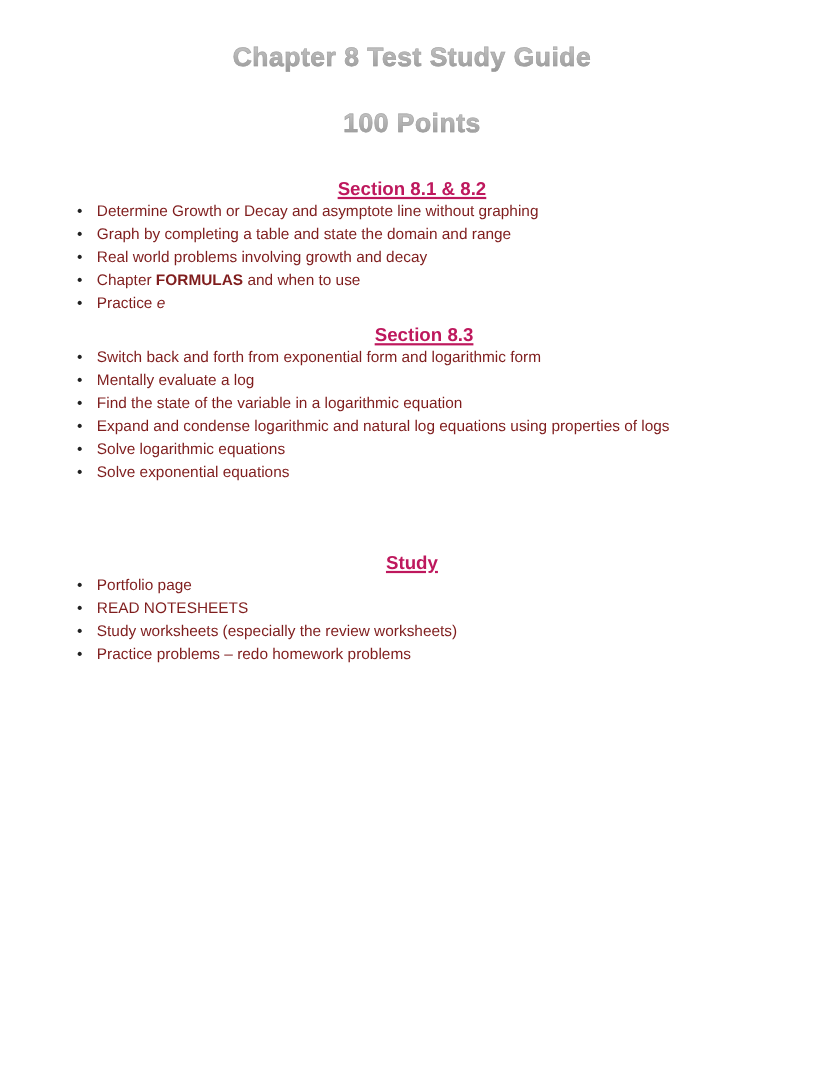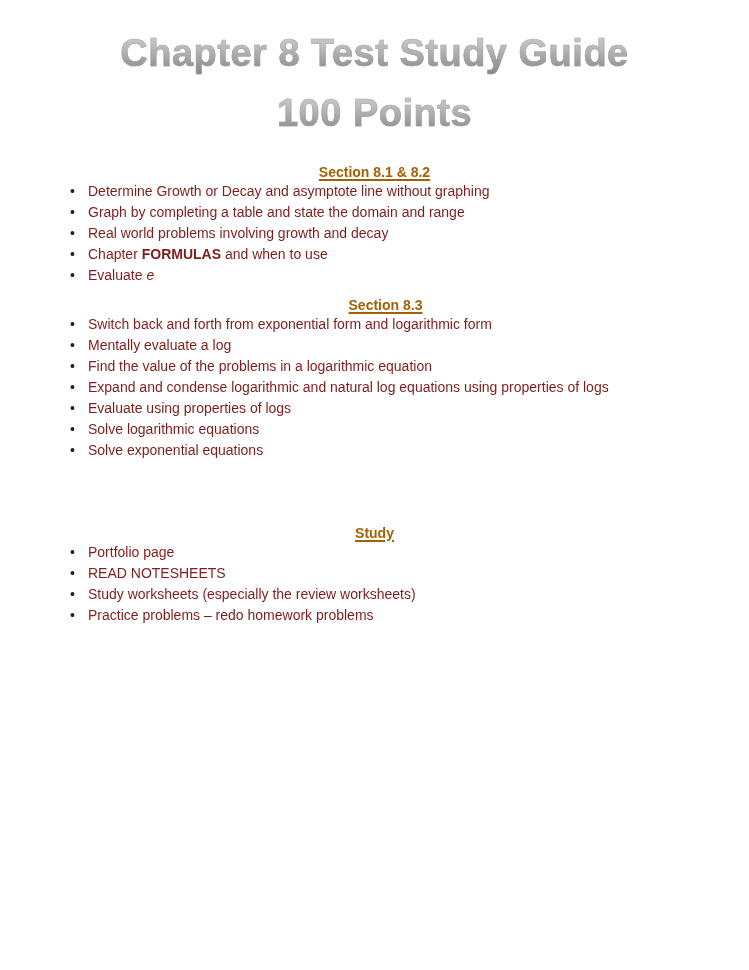--- a/index.html
+++ b/index.html
@@ -15,46 +15,46 @@
     overflow: hidden;
     font-family: "Liberation Sans", sans-serif;
     color: #212121;
   }
   
   .title-wrap {
     padding-top: 23px;
     text-align: center;
   }
   .title-line {
-    font-size: 38px;
+    font-size: 24px;
     line-height: 60px;
     font-weight: bold;
     letter-spacing: 0.5px;
     color: #a3a3a3; 
   }
   @supports ((-webkit-background-clip: text) or (background-clip: text)) {
     .title-line {
       background: linear-gradient(180deg, #d9d9d9 4%, #bdbdbd 38%, #8a8a8a 82%, #9e9e9e 100%);
       -webkit-background-clip: text;
       background-clip: text;
       -webkit-text-fill-color: transparent;
       color: transparent;
       -webkit-text-stroke: 0.6px rgba(150,150,150,0.55);
     }
   }
   
   .sec-heading {
-    font-size: 14px;
+    font-size: 17px;
     line-height: 18px;
     font-weight: bold;
     text-align: center;
     text-decoration: underline;
     text-decoration-thickness: 2px;
     text-underline-offset: 2px;
-    color: #a16207;
+    color: #be185d;
   }
   .mh1 { margin-top: 20px; }
   .mh2 { margin-top: 10px; padding-left: 22px; }
   .mh3 { margin-top: 30px; }
   .mh4 { margin-top: 13px; }
   .mh5 { margin-top: 63px; }
   
   ul.blist {
     list-style: none;
     margin: 0;
@@ -93,33 +93,32 @@
     <div class="title-line">Chapter 8 Test Study Guide</div>
     <div class="title-line">100 Points</div>
   </div>
 
   <div class="sec-heading mh1">Section 8.1 &amp; 8.2</div>
   <ul class="blist mu1">
     <li>Determine Growth or Decay and asymptote line without graphing</li>
     <li>Graph by completing a table and state the domain and range</li>
     <li>Real world problems involving growth and decay</li>
     <li><span>Chapter </span><b>FORMULAS</b><span> and when to use</span></li>
-    <li><span>Evaluate </span><i>e</i></li>
+    <li><span>Practice </span><i>e</i></li>
   </ul>
 
   <div class="sec-heading mh2">Section 8.3</div>
   <ul class="blist mu2">
     <li>Switch back and forth from exponential form and logarithmic form</li>
     <li>Mentally evaluate a log</li>
-    <li>Find the value of the problems in a logarithmic equation</li>
+    <li>Find the state of the variable in a logarithmic equation</li>
   </ul>
 
   <ul class="blist mu3">
     <li>Expand and condense logarithmic and natural log equations using properties of logs</li>
-    <li>Evaluate using properties of logs</li>
   </ul>
 
   <ul class="blist mu4">
     <li>Solve logarithmic equations</li>
     <li>Solve exponential equations</li>
   </ul>
 
   <div class="sec-heading mh5">Study</div>
   <ul class="blist mu5">
     <li>Portfolio page</li>

